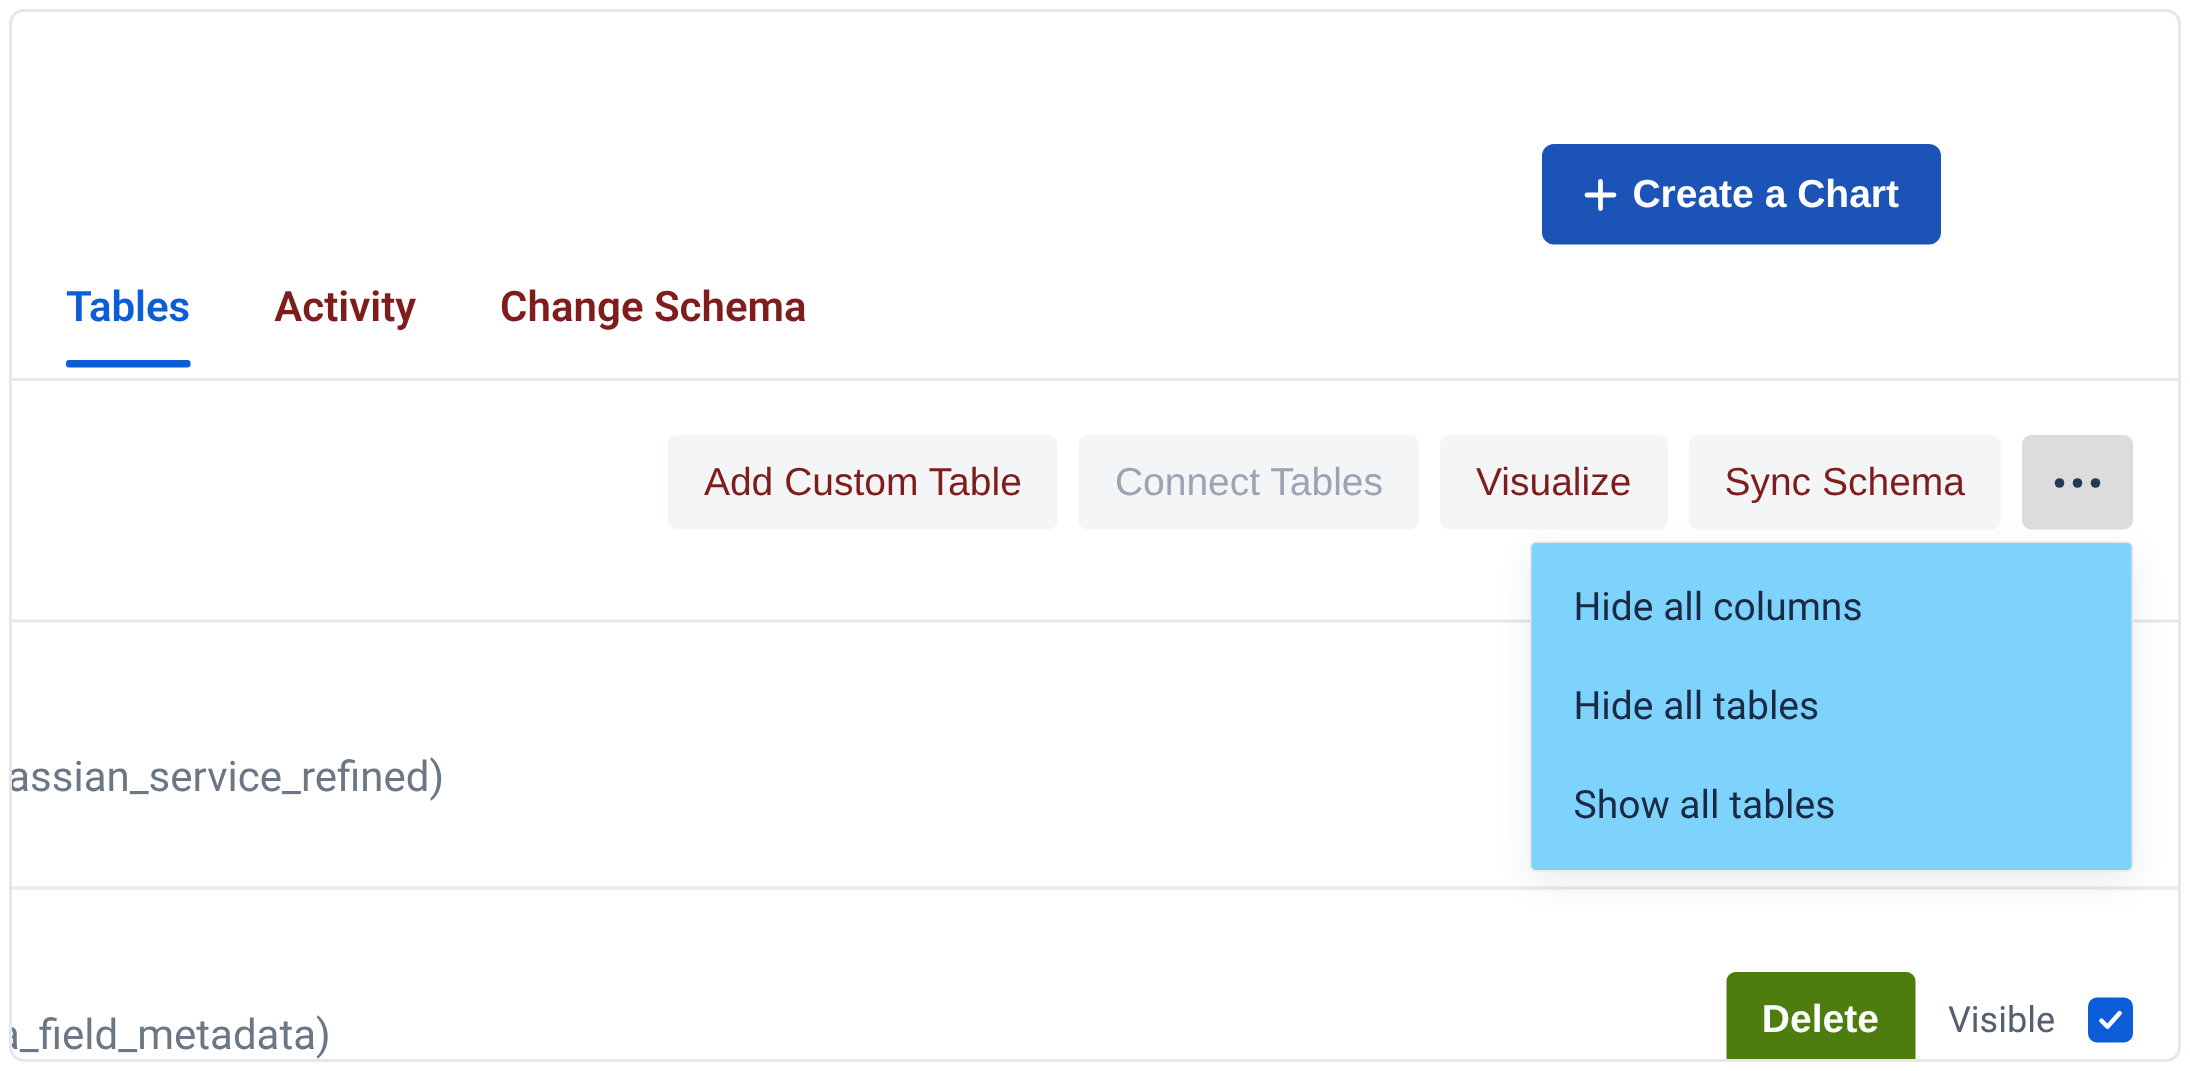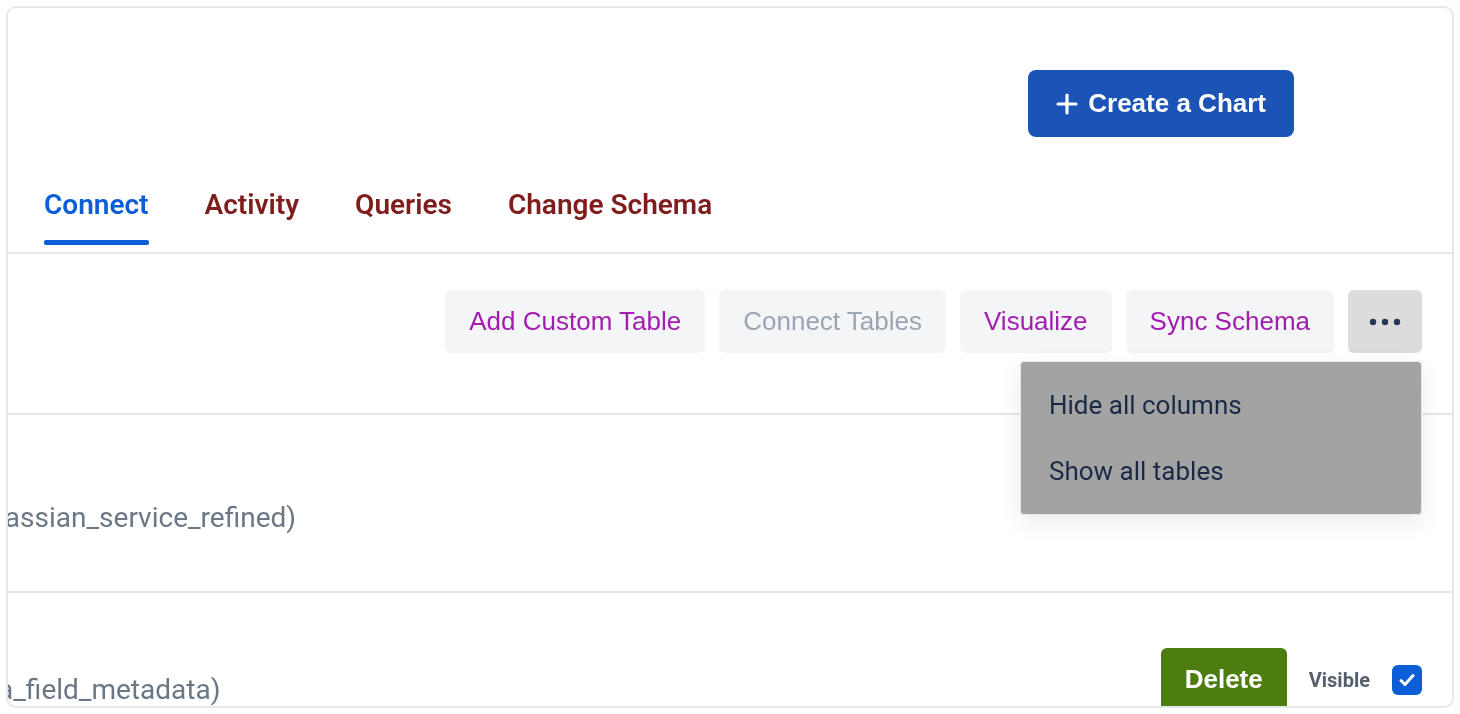--- a/index.html
+++ b/index.html
@@ -32,20 +32,21 @@
       align-items: center;
       gap: 10px;
       background: #1c53b6;
       color: #fff;
       font-size: 26px;
       font-weight: 600;
       padding: 18px 28px;
       border: none;
       border-radius: 8px;
       cursor: pointer;
+      margin-top: 26px;
     }
     .btn-primary svg { display: block; }
 
     .tabs {
       position: absolute;
       top: 180px;
       left: 36px;
       display: flex;
       gap: 56px;
       align-items: flex-end;
@@ -81,21 +82,21 @@
     .toolbar {
       position: absolute;
       top: 282px;
       right: 30px;
       display: flex;
       gap: 14px;
       align-items: stretch;
     }
     .btn-light {
       background: #f4f5f7;
-      color: #a21caf;
+      color: #7f1d1d;
       border: none;
       border-radius: 6px;
       font-size: 26px;
       font-weight: 500;
       padding: 16px 24px;
       cursor: pointer;
     }
     .btn-light.disabled {
       color: #9aa4b2;
       cursor: default;
@@ -110,21 +111,21 @@
       justify-content: center;
       cursor: pointer;
     }
     .btn-more svg { display: block; }
 
     .dropdown {
       position: absolute;
       top: 353px;
       right: 30px;
       width: 402px;
-      background: #a3a3a3;
+      background: #7dd3fc;
       border: 1px solid #e5e7eb;
       box-shadow: 0 8px 24px rgba(0,0,0,0.08);
       border-radius: 4px;
       padding: 10px 0;
       z-index: 50;
     }
     .dropdown-item {
       font-size: 26px;
       color: #1b2a44;
       padding: 18px 28px;
@@ -163,22 +164,22 @@
       background: #4d7c0f;
       color: #fff;
       border: none;
       border-radius: 6px;
       font-size: 26px;
       font-weight: 600;
       padding: 16px 24px;
       cursor: pointer;
     }
     .visible-label {
-      font-size: 20px;
-      font-weight: 700;
+      font-size: 24px;
+      font-weight: 400;
       color: #55606e;
     }
     .checkbox {
       width: 30px;
       height: 30px;
       border-radius: 6px;
       background: #0b5ed7;
       display: flex;
       align-items: center;
       justify-content: center;
@@ -197,27 +198,24 @@
         <svg width="22" height="22" viewBox="0 0 22 22" fill="none">
           <path d="M11 2v18M2 11h18" stroke="#fff" stroke-width="3.2" stroke-linecap="round"></path>
         </svg>
       </span>
       <span>Create a Chart</span>
     </button>
   </div>
 
   <div class="tabs">
     <div class="tab active">
-      <span>Connect</span>
+      <span>Tables</span>
     </div>
     <div class="tab">
       <span>Activity</span>
-    </div>
-    <div class="tab">
-      <span>Queries</span>
     </div>
     <div class="tab">
       <span>Change Schema</span>
     </div>
   </div>
   <div class="tab-underline-bar"></div>
 
   <div class="toolbar">
     <button class="btn-light">
       <span>Add Custom Table</span>
@@ -240,20 +238,23 @@
         </svg>
       </span>
     </button>
   </div>
 
   <div class="dropdown">
     <div class="dropdown-item">
       <span>Hide all columns</span>
     </div>
     <div class="dropdown-item">
+      <span>Hide all tables</span>
+    </div>
+    <div class="dropdown-item">
       <span>Show all tables</span>
     </div>
   </div>
 
   <div class="section-divider div1"></div>
 
   <div class="row-text row1" style="left:-10px;">
     <span>lassian_service_refined)</span>
   </div>
 

